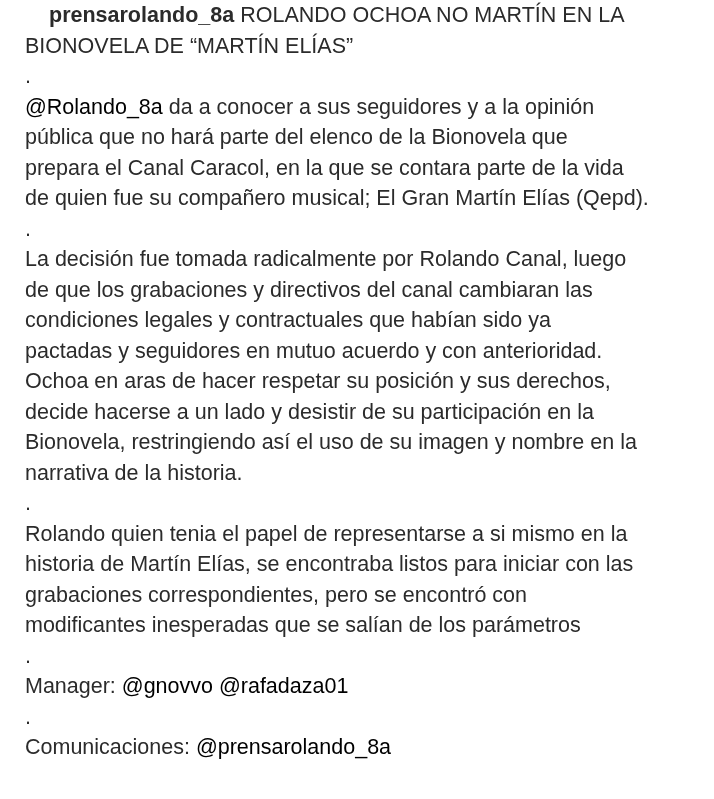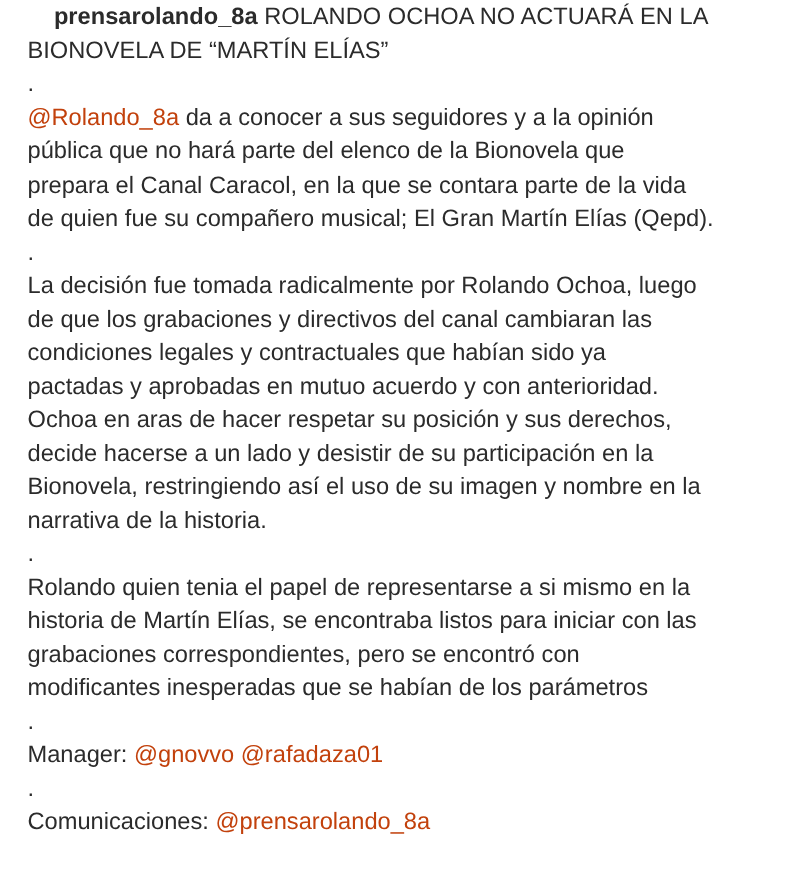--- a/index.html
+++ b/index.html
@@ -28,46 +28,46 @@
   }
   .seg-plain {
     color: #2b2b2b;
   }
   .seg-bold {
     font-weight: 700;
     color: #2b2b2b;
     margin-left: 24px;
   }
   .seg-link {
-    color: #c2410c;
+    color: #000000;
     cursor: pointer;
   }
 </style>
 </head>
 <body>
 
 <div class="caption" id="caption">
-    <div class="caption-line"><span class="seg-bold">prensarolando_8a</span><span class="seg-plain"> ROLANDO OCHOA NO ACTUARÁ EN LA</span></div>
+    <div class="caption-line"><span class="seg-bold">prensarolando_8a</span><span class="seg-plain"> ROLANDO OCHOA NO MARTÍN EN LA</span></div>
     <div class="caption-line"><span class="seg-plain">BIONOVELA DE “MARTÍN ELÍAS”</span></div>
     <div class="caption-line"><span class="seg-plain">.</span></div>
     <div class="caption-line"><span class="seg-link">@Rolando_8a</span><span class="seg-plain"> da a conocer a sus seguidores y a la opinión</span></div>
     <div class="caption-line"><span class="seg-plain">pública que no hará parte del elenco de la Bionovela que</span></div>
     <div class="caption-line"><span class="seg-plain">prepara el Canal Caracol, en la que se contara parte de la vida</span></div>
     <div class="caption-line"><span class="seg-plain">de quien fue su compañero musical; El Gran Martín Elías (Qepd).</span></div>
     <div class="caption-line"><span class="seg-plain">.</span></div>
-    <div class="caption-line"><span class="seg-plain">La decisión fue tomada radicalmente por Rolando Ochoa, luego</span></div>
+    <div class="caption-line"><span class="seg-plain">La decisión fue tomada radicalmente por Rolando Canal, luego</span></div>
     <div class="caption-line"><span class="seg-plain">de que los grabaciones y directivos del canal cambiaran las</span></div>
     <div class="caption-line"><span class="seg-plain">condiciones legales y contractuales que habían sido ya</span></div>
-    <div class="caption-line"><span class="seg-plain">pactadas y aprobadas en mutuo acuerdo y con anterioridad.</span></div>
+    <div class="caption-line"><span class="seg-plain">pactadas y seguidores en mutuo acuerdo y con anterioridad.</span></div>
     <div class="caption-line"><span class="seg-plain">Ochoa en aras de hacer respetar su posición y sus derechos,</span></div>
     <div class="caption-line"><span class="seg-plain">decide hacerse a un lado y desistir de su participación en la</span></div>
     <div class="caption-line"><span class="seg-plain">Bionovela, restringiendo así el uso de su imagen y nombre en la</span></div>
     <div class="caption-line"><span class="seg-plain">narrativa de la historia.</span></div>
     <div class="caption-line"><span class="seg-plain">.</span></div>
     <div class="caption-line"><span class="seg-plain">Rolando quien tenia el papel de representarse a si mismo en la</span></div>
     <div class="caption-line"><span class="seg-plain">historia de Martín Elías, se encontraba listos para iniciar con las</span></div>
     <div class="caption-line"><span class="seg-plain">grabaciones correspondientes, pero se encontró con</span></div>
-    <div class="caption-line"><span class="seg-plain">modificantes inesperadas que se habían de los parámetros</span></div>
+    <div class="caption-line"><span class="seg-plain">modificantes inesperadas que se salían de los parámetros</span></div>
     <div class="caption-line"><span class="seg-plain">.</span></div>
     <div class="caption-line"><span class="seg-plain">Manager: </span><span class="seg-link">@gnovvo</span><span class="seg-plain"> </span><span class="seg-link">@rafadaza01</span></div>
     <div class="caption-line"><span class="seg-plain">.</span></div>
     <div class="caption-line"><span class="seg-plain">Comunicaciones: </span><span class="seg-link">@prensarolando_8a</span></div>
   </div>
 
 </body></html>

